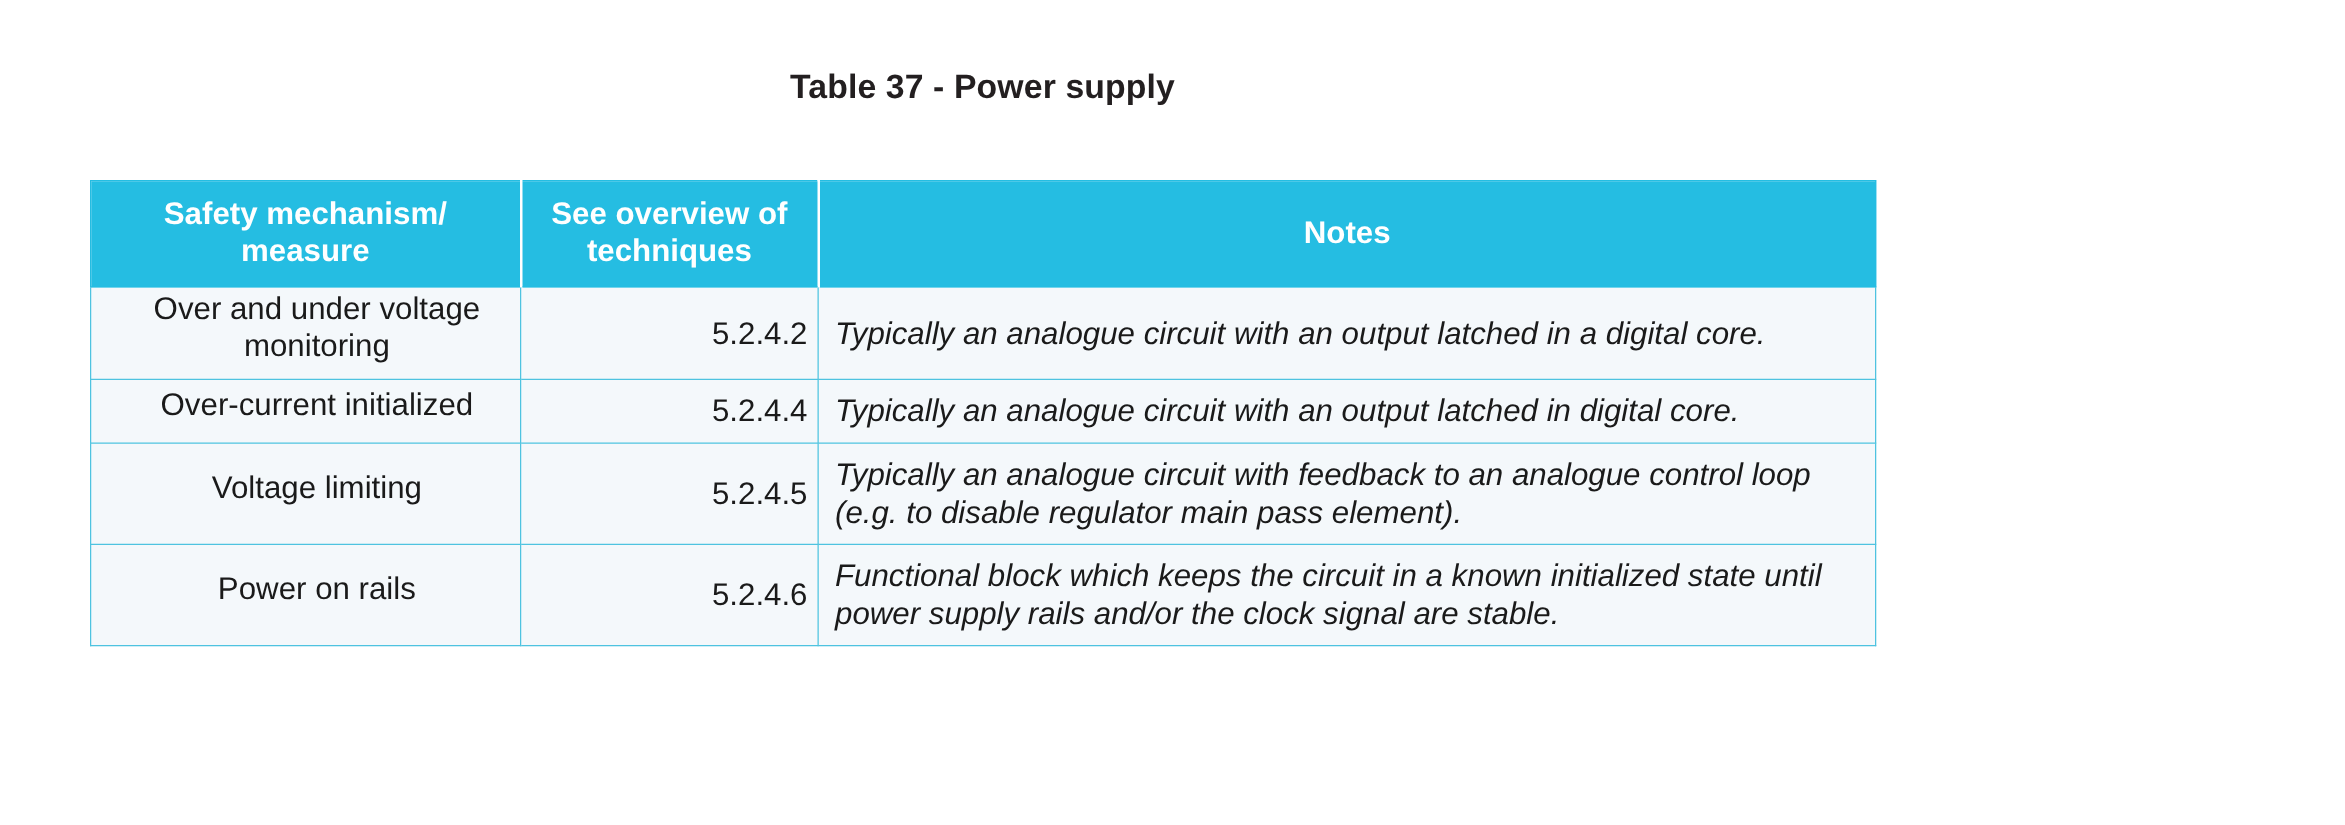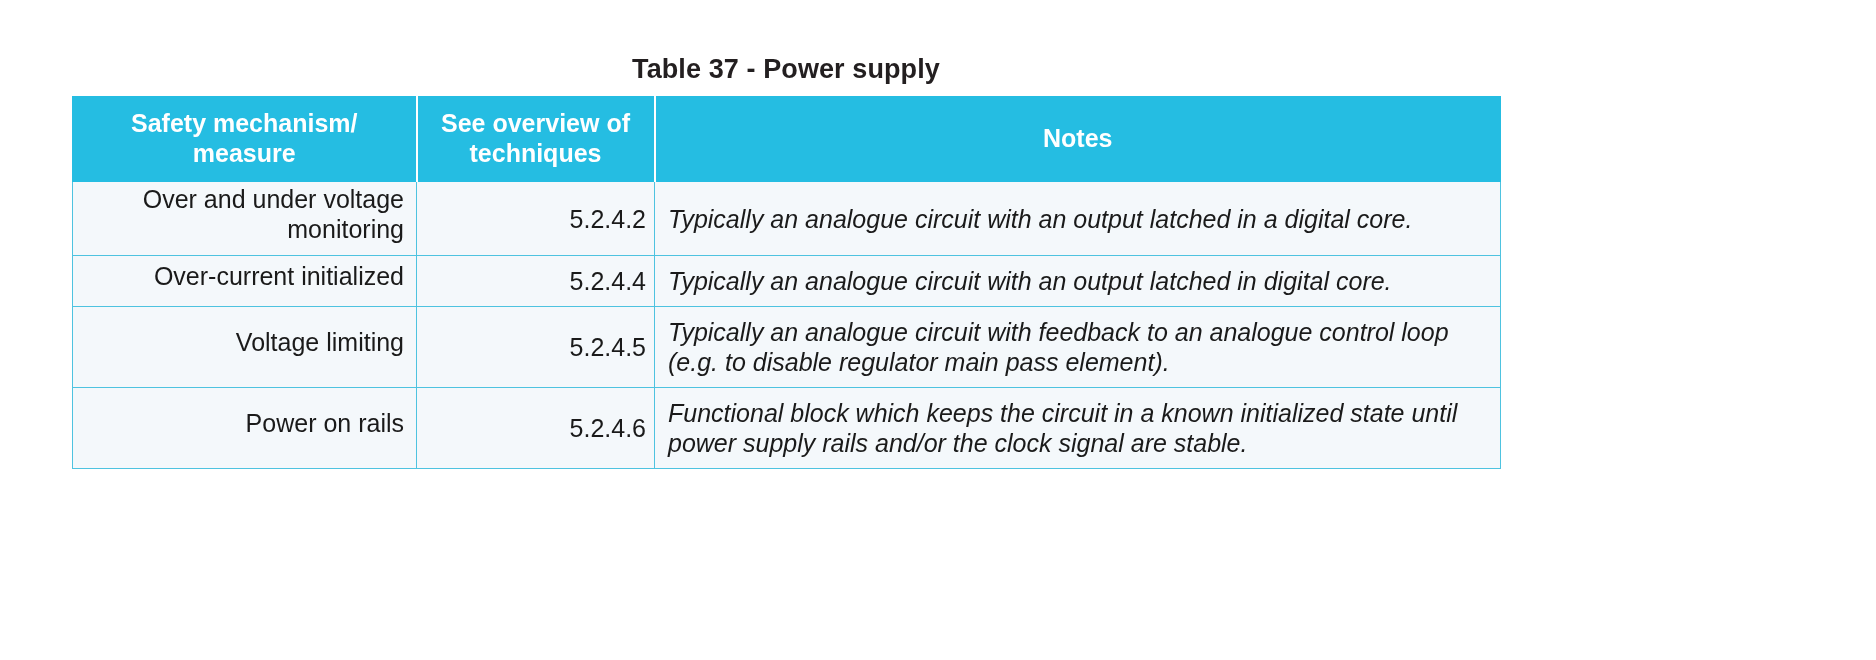--- a/index.html
+++ b/index.html
@@ -33,20 +33,21 @@
   .tbl-wrap {
     position: absolute;
     left: 72px;
     top: 96px;
     width: 1428px;
   }
   table.data-table {
     border-collapse: collapse;
     width: 1428px;
     table-layout: fixed;
+    margin-top: 48px;
   }
   table.data-table col.c1 { width: 344px; }
   table.data-table col.c2 { width: 238px; }
   table.data-table col.c3 { width: 846px; }
 
   thead th {
     background: #25bde2;
     color: #ffffff;
     font-size: 25px;
     font-weight: bold;
@@ -63,21 +64,21 @@
     background: #f4f8fb;
     color: #1a1a1a;
     font-size: 25px;
     font-weight: normal;
     line-height: 1.2;
     border: 1px solid #4ec3e0;
     box-sizing: border-box;
     vertical-align: middle;
   }
   tbody td.col-mech {
-    text-align: right;
+    text-align: center;
     padding: 0 12px 10px 30px;
   }
   tbody td.col-ref {
     text-align: right;
     padding: 8px 8px;
   }
   tbody td.col-notes {
     text-align: left;
     padding: 10px 14px 10px 13px;
     font-style: italic;

